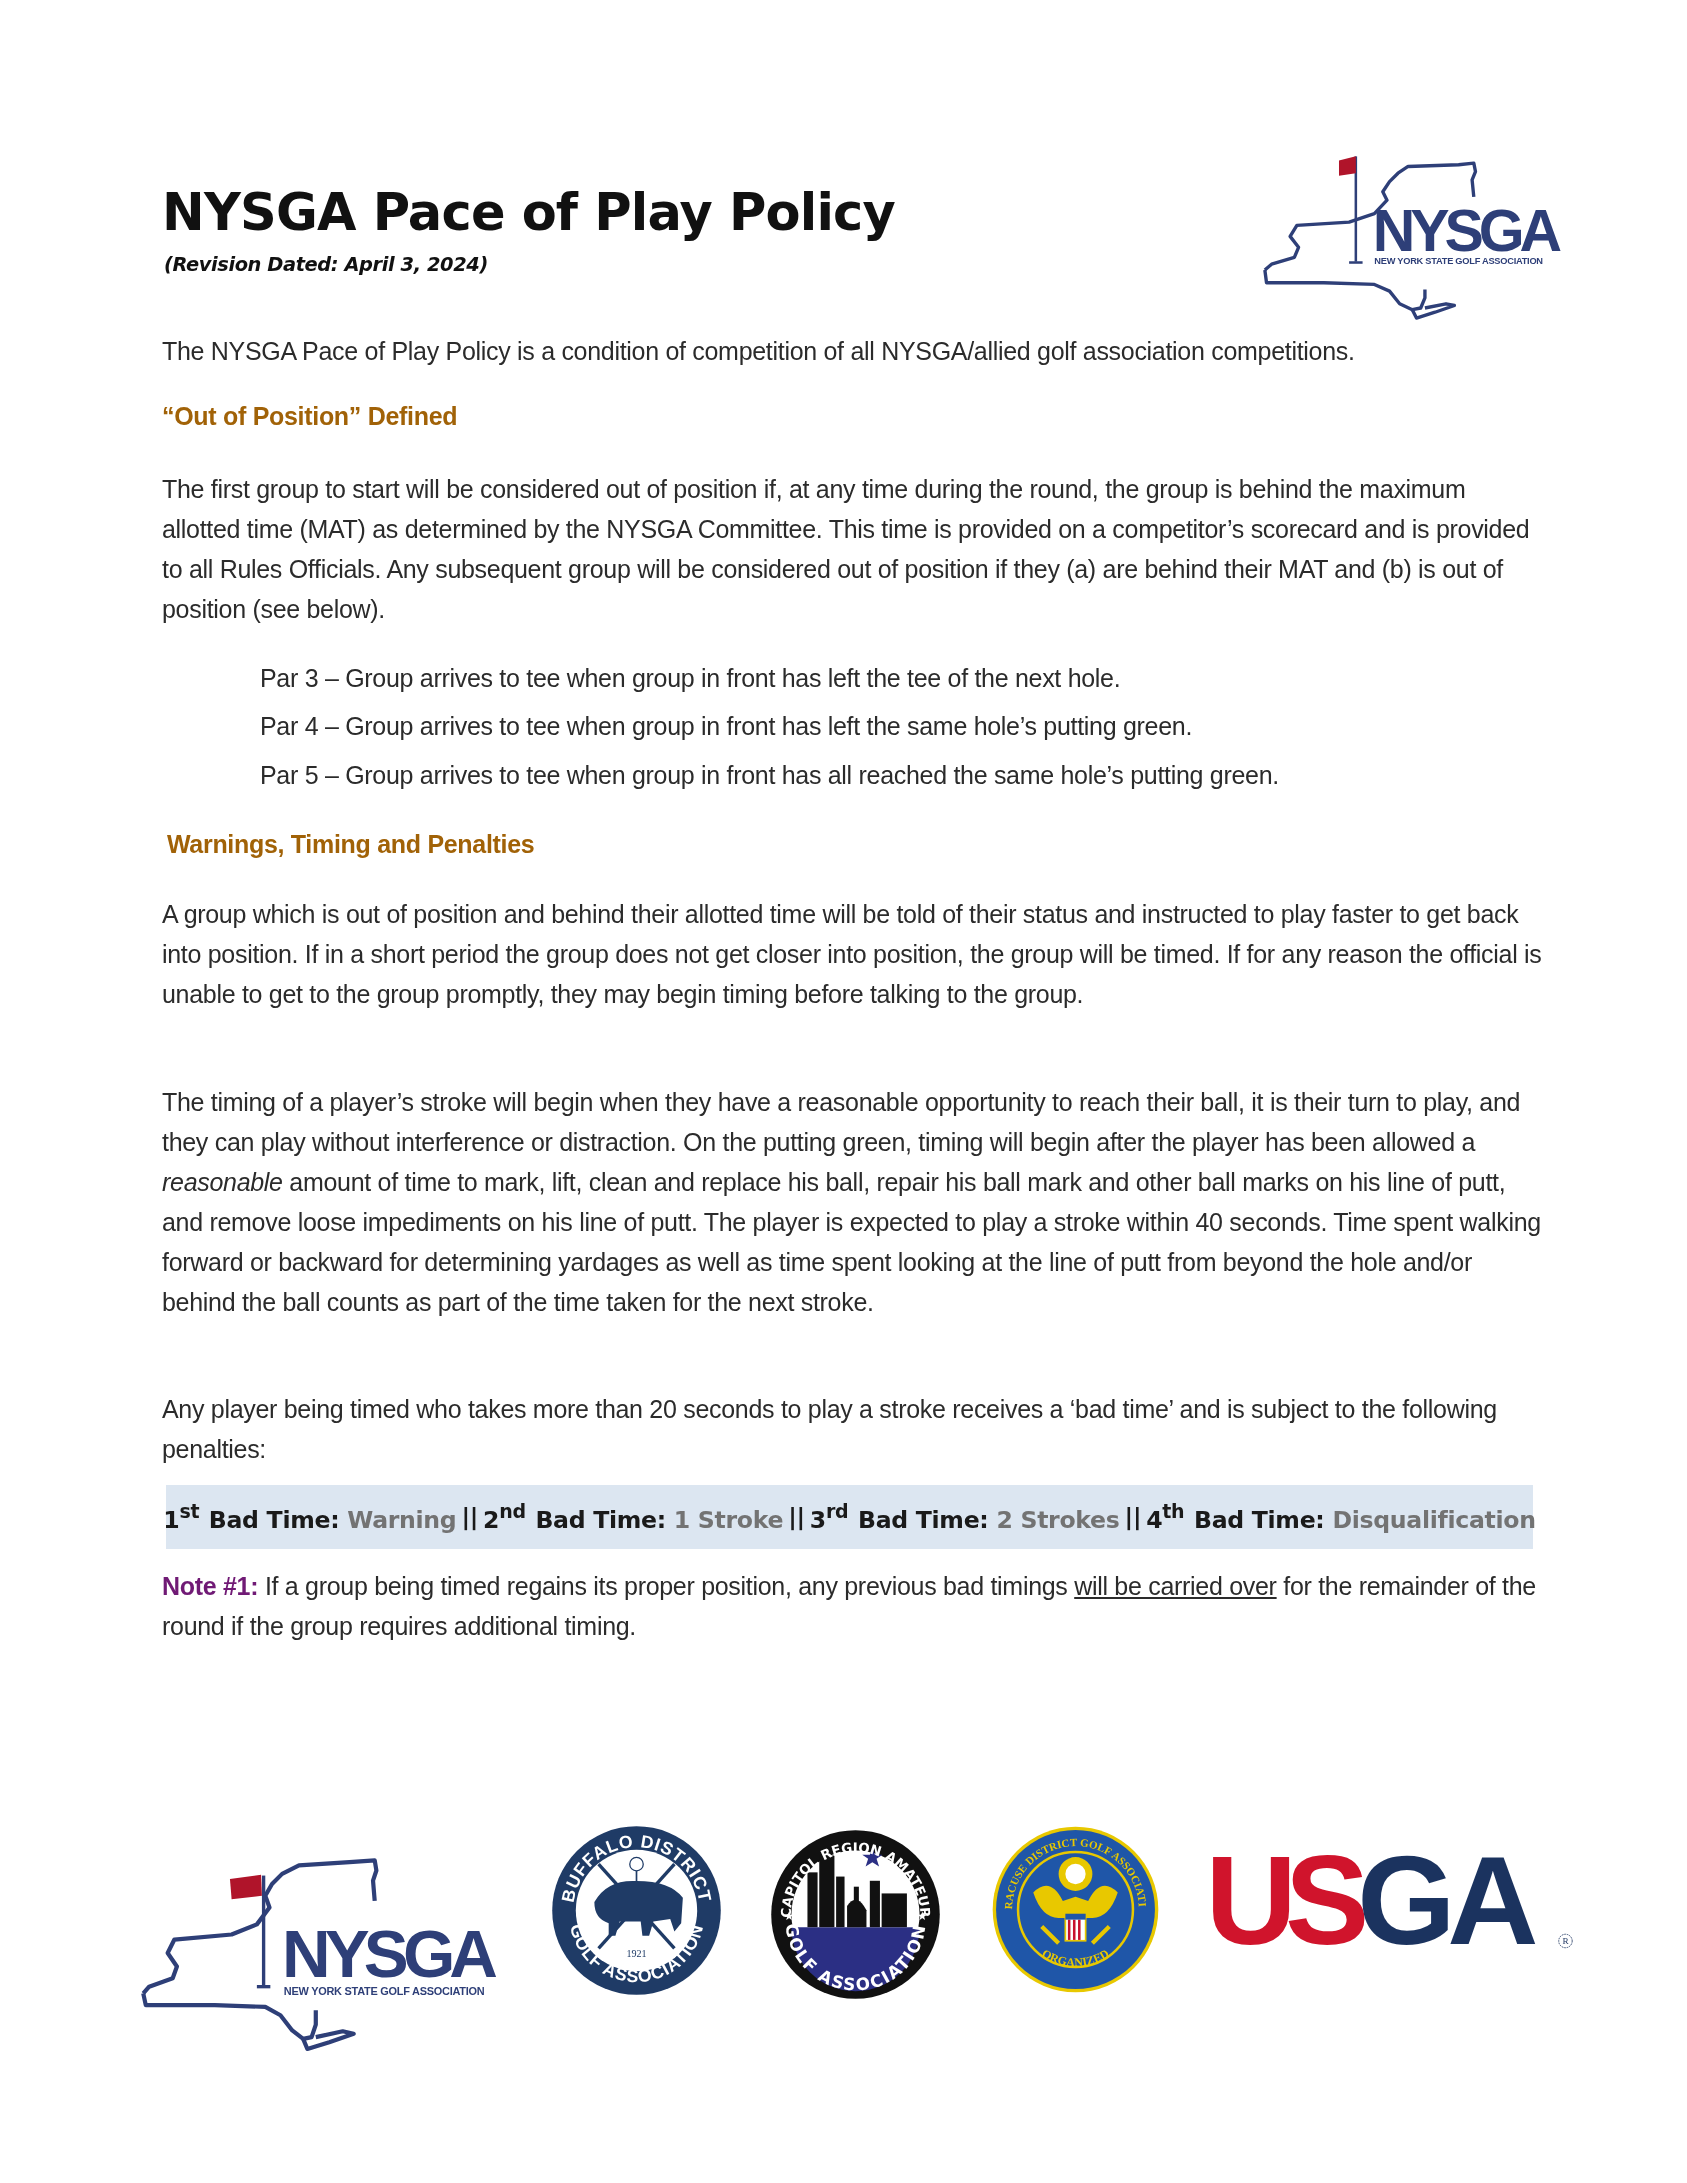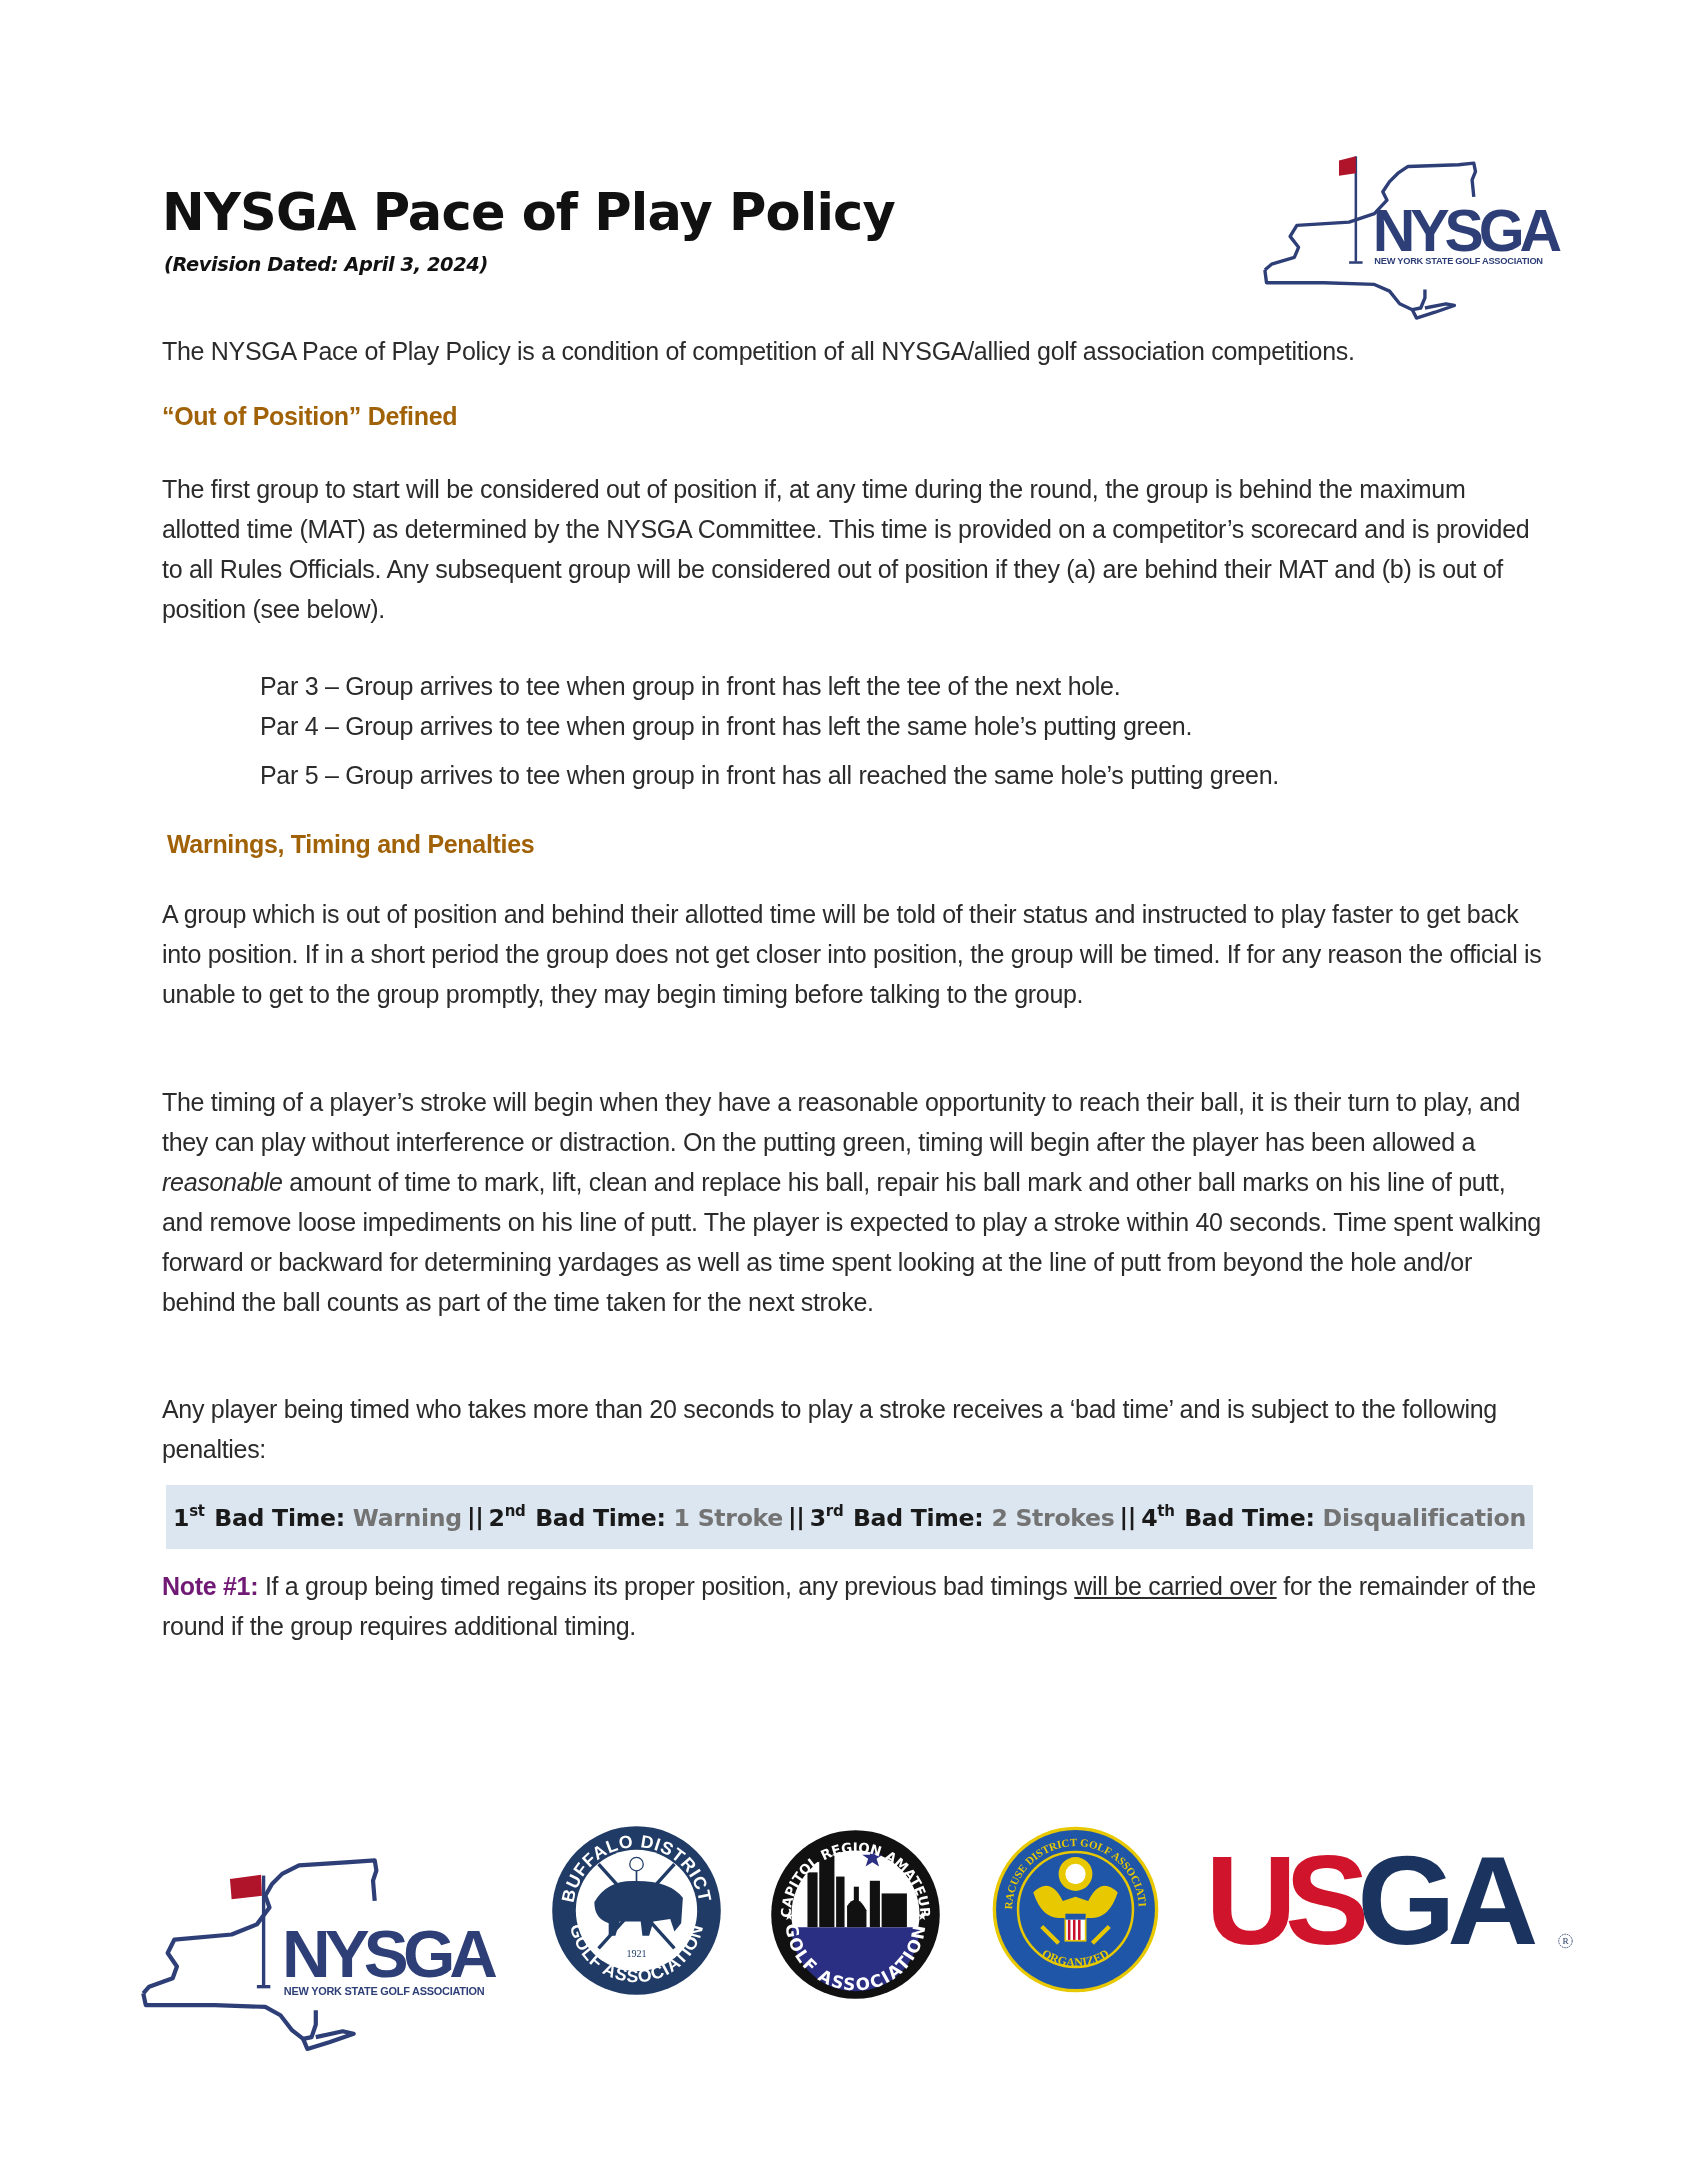--- a/index.html
+++ b/index.html
@@ -40,21 +40,21 @@
   em.reasonable { font-style: italic; }
   u.carried { text-decoration: underline; }
   b.note-label { color: #701a75; }
 
   .penalty-bar {
     position: absolute; left: 154px; top: 1485px; width: 1367px; height: 64px;
     background: #dce6f1; display: flex; align-items: center; justify-content: center;
     font-family: "DejaVu Sans", sans-serif; font-weight: bold;
     font-size: 23.6px; color: #1a1a1a; letter-spacing: -0.3px; white-space: nowrap;
   }
-  .penalty-bar sup { font-size: 15px; vertical-align: 10px; margin-right: 1.7px; }
+  .penalty-bar sup { font-size: 19px; vertical-align: 10px; margin-right: 1.7px; }
   .penalty-bar .red { color: #737373; }
   .penalty-bar .sep { margin: 0 5px; }
 
   .footer-logo { position: absolute; }
 </style>
 </head>
 <body>
 
 <div class="page">
 
@@ -70,21 +70,21 @@
     <path d="M108,5 L128,0 L128,20 L108,23 Z" fill="#b0142a"></path>
     <text x="148" y="112" font-family="Liberation Sans, sans-serif" font-weight="bold" font-size="70" fill="#2e3f78" letter-spacing="-6">NYSGA</text>
     <text x="150" y="128" font-family="Liberation Sans, sans-serif" font-weight="bold" font-size="11" fill="#2e3f78" letter-spacing="-0.3">NEW YORK STATE GOLF ASSOCIATION</text>
   </svg>
 
   <div class="body-text" style="top: 331px;">The NYSGA Pace of Play Policy is a condition of competition of all NYSGA/allied golf association competitions.</div>
 
   <div class="heading" style="top: 402px;">“Out of Position” Defined</div>
   <div class="body-text" style="top: 469px;">The first group to start will be considered out of position if, at any time during the round, the group is behind the maximum allotted time (MAT) as determined by the NYSGA Committee. This time is provided on a competitor’s scorecard and is provided to all Rules Officials. Any subsequent group will be considered out of position if they (a) are behind their MAT and (b) is out of position (see below).</div>
 
-  <div class="par-line" style="top: 661px; margin-top: 8px;">Par 3 – Group arrives to tee when group in front has left the tee of the next hole.</div>
+  <div class="par-line" style="top: 661px;">Par 3 – Group arrives to tee when group in front has left the tee of the next hole.</div>
   <div class="par-line" style="top: 709px;">Par 4 – Group arrives to tee when group in front has left the same hole’s putting green.</div>
   <div class="par-line" style="top: 758px;">Par 5 – Group arrives to tee when group in front has all reached the same hole’s putting green.</div>
 
   <div class="heading" style="top: 830px; left: 155px;">Warnings, Timing and Penalties</div>
   <div class="body-text" style="top: 894px;">A group which is out of position and behind their allotted time will be told of their status and instructed to play faster to get back into position. If in a short period the group does not get closer into position, the group will be timed. If for any reason the official is unable to get to the group promptly, they may begin timing before talking to the group.</div>
 
   <div class="body-text" style="top: 1082px;">
     <span>The timing of a player’s stroke will begin when they have a reasonable opportunity to reach their ball, it is their turn to play, and they can play without interference or distraction. On the putting green, timing will begin after the player has been allowed a </span><em class="reasonable">reasonable</em><span> amount of time to mark, lift, clean and replace his ball, repair his ball mark and other ball marks on his line of putt, and remove loose impediments on his line of putt. The player is expected to play a stroke within 40 seconds. Time spent walking forward or backward for determining yardages as well as time spent looking at the line of putt from beyond the hole and/or behind the ball counts as part of the time taken for the next stroke.</span>
   </div>
 

